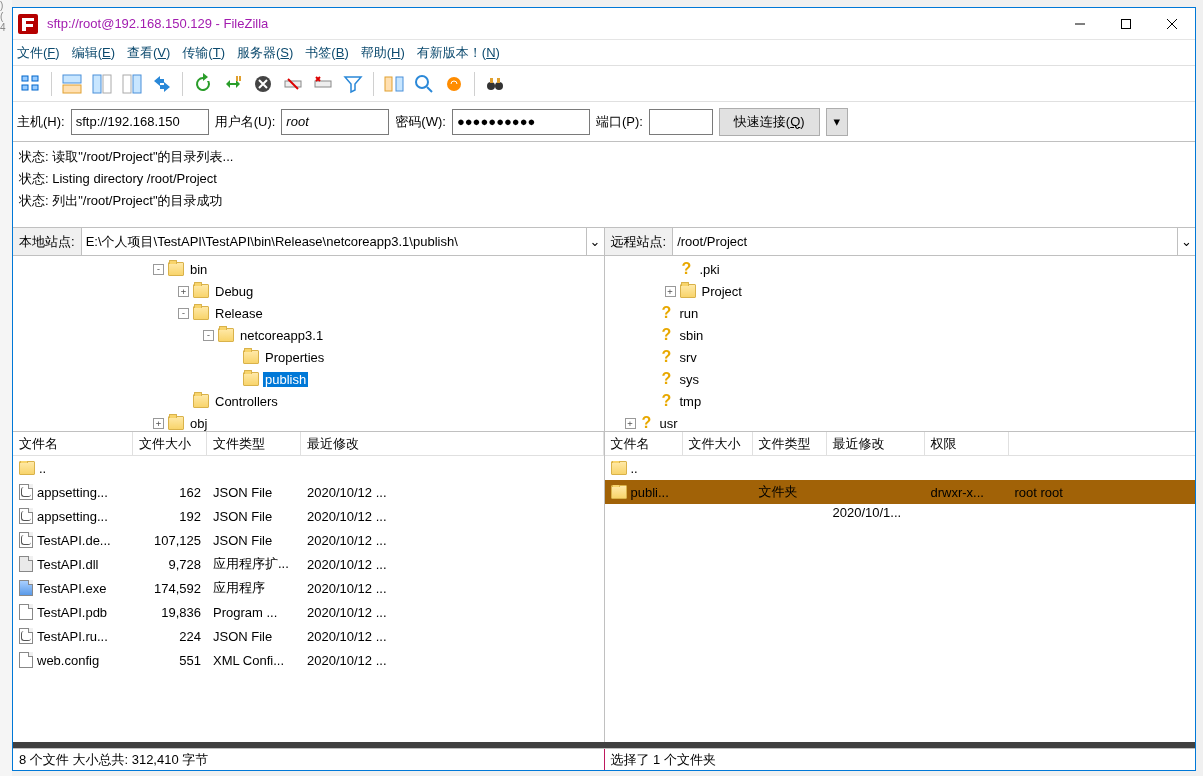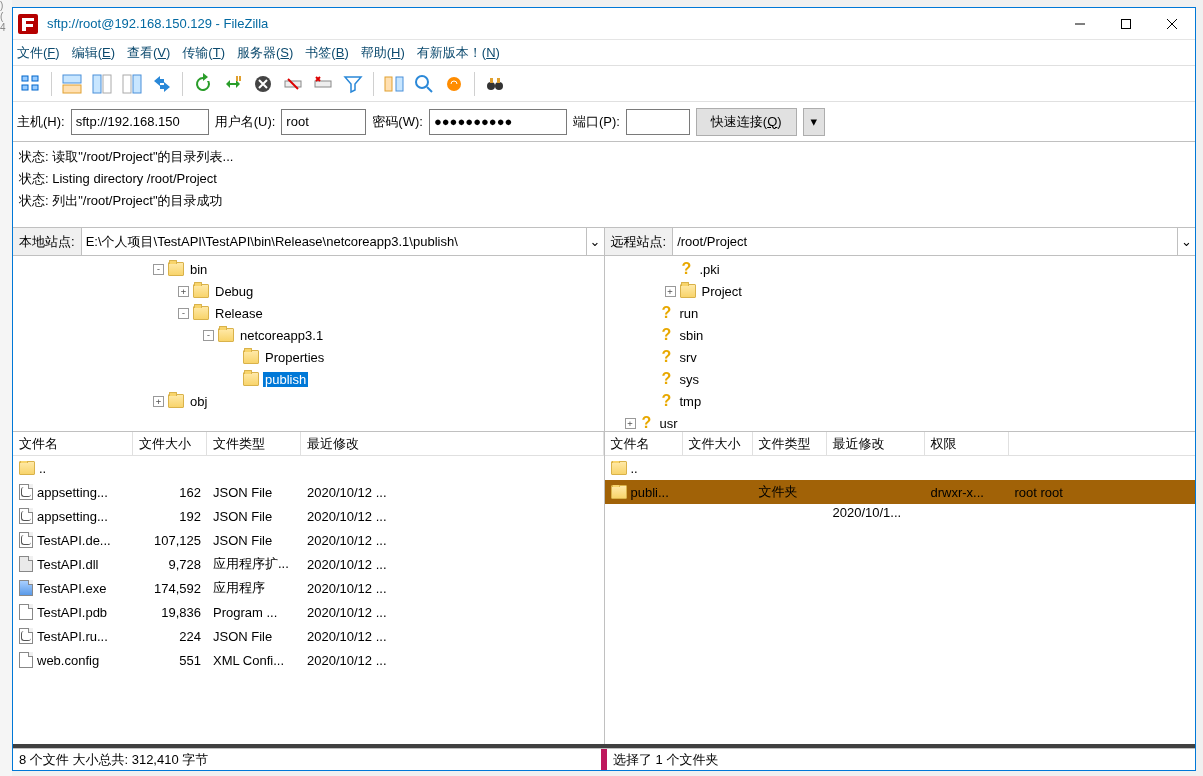--- a/index.html
+++ b/index.html
@@ -1,38 +1,38 @@
 <!DOCTYPE html>
 <html><head>
 <meta charset="utf-8">
 <style>
 * { box-sizing: border-box; margin: 0; padding: 0; font-family: "Microsoft YaHei", "Segoe UI", Arial, sans-serif; font-size: 13px; }
 body { background: #f0f0f0; width: 1203px; height: 776px; overflow: hidden; position: relative; }
 .window { background: #fff; border: 1px solid #0078d7; width: 1184px; height: 764px; margin-left: 12px; margin-top: 7px; display: flex; flex-direction: column; }
 .titlebar { height: 32px; background: #fff; display: flex; align-items: center; padding-left: 4px; border-bottom: 1px solid #e5e5e5; }
 .app-icon { width: 22px; height: 22px; margin-right: 8px; position: relative; }
 .app-icon svg { width: 22px; height: 22px; }
-.title-text { flex: 1; color: #0369a1; font-size: 13px; }
+.title-text { flex: 1; color: #a21caf; font-size: 13px; }
 .win-controls { display: flex; }
 .win-btn { width: 46px; height: 30px; display: flex; align-items: center; justify-content: center; color: #000; }
 .menubar { height: 26px; display: flex; align-items: center; padding: 0 4px; border-bottom: 1px solid #e0e0e0; gap: 12px; }
 .menu-item { color: #0c4a6e; white-space: nowrap; cursor: default; }
 .menu-item u { text-decoration: underline; }
 .toolbar { height: 36px; display: flex; align-items: center; padding: 0 4px; border-bottom: 1px solid #e0e0e0; gap: 2px; }
 .tb-sep { width: 1px; height: 24px; background: #d0d0d0; margin: 0 4px; }
 .tb-btn { width: 28px; height: 28px; display: flex; align-items: center; justify-content: center; border: 1px solid transparent; }
 .tb-btn svg { width: 22px; height: 22px; }
 .quickbar { height: 40px; display: flex; align-items: center; padding: 0 4px; border-bottom: 1px solid #c0c0c0; gap: 6px; }
 .qb-label { white-space: nowrap; }
 .qb-input { border: 1px solid #7a7a7a; height: 26px; padding: 0 4px; font-size: 13px; background: #fff; }
 .qb-btn { height: 28px; padding: 0 14px; border: 1px solid #adadad; background: #e1e1e1; cursor: pointer; }
 .qb-dd { width: 22px; height: 28px; border: 1px solid #adadad; background: #e1e1e1; display: flex; align-items: center; justify-content: center; }
 .log-area { height: 86px; border-bottom: 1px solid #c0c0c0; padding: 4px 6px; overflow-y: auto; position: relative; line-height: 1.7; }
 .log-line { white-space: nowrap; }
-.panes { flex: 1; display: flex; border-bottom: 4px solid #404040; overflow: hidden; }
+.panes { flex: 1; display: flex; border-bottom: 6px solid #404040; overflow: hidden; }
 .pane { flex: 1; display: flex; flex-direction: column; overflow: hidden; }
 .pane + .pane { border-left: 1px solid #c0c0c0; }
 .site-row { display: flex; align-items: center; height: 28px; border-bottom: 1px solid #c0c0c0; }
 .site-label { background: #f0f0f0; border-right: 1px solid #c0c0c0; padding: 0 6px; height: 100%; display: flex; align-items: center; }
 .site-input { flex: 1; border: none; height: 100%; padding: 0 4px; font-size: 13px; outline: none; }
 .site-dd { width: 18px; height: 100%; border-left: 1px solid #c0c0c0; display: flex; align-items: center; justify-content: center; background: #fff; }
 .tree { height: 176px; border-bottom: 1px solid #c0c0c0; overflow-y: scroll; padding: 2px 0; position: relative; }
 .tree-node { display: flex; align-items: center; height: 22px; white-space: nowrap; }
 .tree-toggle { width: 11px; height: 11px; border: 1px solid #999; display: flex; align-items: center; justify-content: center; font-size: 9px; line-height: 1; margin-right: 4px; color: #555; background: #fff; font-family: monospace; }
 .tree-toggle.empty { border: none; }
@@ -48,21 +48,21 @@
 .fl-row.sel { background: #a16207; }
 .fl-cell { padding: 0 6px; overflow: hidden; white-space: nowrap; text-overflow: ellipsis; display: flex; align-items: center; }
 .fl-cell.num { justify-content: flex-end; }
 .file-ico { width: 14px; height: 16px; margin-right: 4px; border: 1px solid #888; background: #fff; position: relative; flex-shrink: 0; }
 .file-ico::after { content: ''; position: absolute; top: -1px; right: -1px; width: 4px; height: 4px; border-left: 1px solid #888; border-bottom: 1px solid #888; background: #f0f0f0; }
 .file-ico.json::before { content: ''; position: absolute; top: 2px; left: 1px; right: 1px; bottom: 2px; border: 1px solid #555; border-radius: 3px; border-right: none; border-top: none; }
 .file-ico.exe { background: linear-gradient(#a8cfff,#5a9ae8); }
 .file-ico.dll { background: #eaeaea; }
 .statusbar { height: 22px; display: flex; border-top: 1px solid #c0c0c0; }
 .status-cell { flex: 1; padding: 0 6px; display: flex; align-items: center; overflow: hidden; white-space: nowrap; }
-.status-cell + .status-cell { border-left: 6px solid #be185d; }
+.status-cell + .status-cell { border-left: 1px solid #be185d; }
 .left-margin { position: absolute; left: 0; top: 0; width: 12px; height: 776px; background: #f5f5f5; color: #888; font-size: 10px; overflow: hidden; }
 </style>
 </head>
 <body>
 
 <div class="left-margin">)<br>(<br>4</div>
 
 <div class="window">
 
   <div class="titlebar">
@@ -202,21 +202,21 @@
           <rect x="6" y="5" width="3" height="5" fill="#e0a030"></rect>
           <rect x="13" y="5" width="3" height="5" fill="#e0a030"></rect>
         </svg>
       </div>
   </div>
 
   <div class="quickbar">
     <span class="qb-label">主机(H):</span>
     <input class="qb-input" style="width: 138px;" value="sftp://192.168.150">
     <span class="qb-label">用户名(U):</span>
-    <input class="qb-input" style="width: 85px;" value="root">
+    <input class="qb-input" style="width: 108px; font-style: italic;" value="root">
     <span class="qb-label">密码(W):</span>
     <input class="qb-input" style="width: 138px;" value="●●●●●●●●●●">
     <span class="qb-label">端口(P):</span>
     <input class="qb-input" style="width: 64px;" value="">
     <button class="qb-btn">快速连接(<u>Q</u>)</button>
     <div class="qb-dd">▾</div>
   </div>
 
   <div class="log-area">
     <div class="log-line">状态: 读取"/root/Project"的目录列表...</div>
@@ -255,20 +255,25 @@
           </div>
           <div class="tree-node" style="padding-left: 215px;">
             <span class="tree-toggle empty"></span>
             <span class="folder-ico"></span>
             <span class="tree-label">Properties</span>
           </div>
           <div class="tree-node" style="padding-left: 215px;">
             <span class="tree-toggle empty"></span>
             <span class="folder-ico"></span>
             <span class="tree-label selected">publish</span>
+          </div>
+          <div class="tree-node" style="padding-left: 165px;">
+            <span class="tree-toggle empty"></span>
+            <span class="folder-ico"></span>
+            <span class="tree-label">Controllers</span>
           </div>
           <div class="tree-node" style="padding-left: 140px;">
             <span class="tree-toggle">+</span>
             <span class="folder-ico"></span>
             <span class="tree-label">obj</span>
           </div>
         </div>
       <div class="filelist">
         <div class="fl-header">
           <div class="fl-col" style="width:120px">文件名</div>

